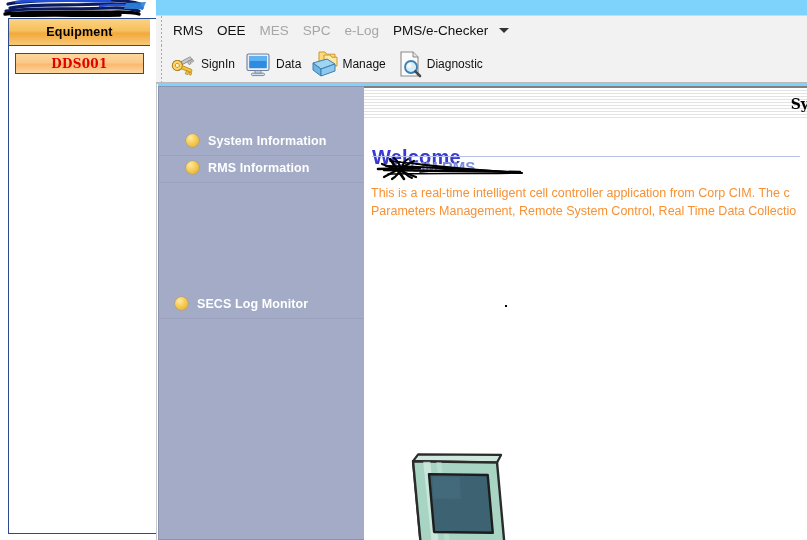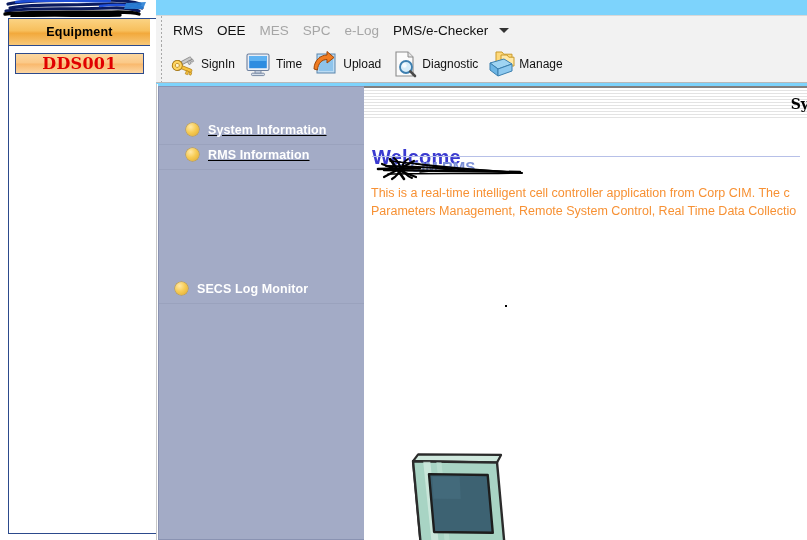--- a/index.html
+++ b/index.html
@@ -58,21 +58,21 @@
   .equip-item {
     position: absolute;
     left: 6px; top: 34px;
     width: 129px; height: 21px;
     background: linear-gradient(to bottom, #fcd8a0 0%, #fbc887 48%, #f9b86c 52%, #fcd6a2 100%);
     border: 1px solid #2c4a8c;
     display: flex; align-items: center; justify-content: center;
     cursor: pointer;
   }
   .equip-item-label {
-    font-size: 16px; font-weight: bold; color: #e00000;
+    font-size: 12px; font-weight: bold; color: #e00000;
     font-family: "DejaVu Serif", serif;
     letter-spacing: .3px;
   }
 
   
   #right-col {
     position: absolute;
     left: 156px; top: 0;
     width: 651px; height: 540px;
     background: #7dd3fc;
@@ -324,70 +324,62 @@
       </div>
 
       <div class="tool-btn">
         <svg class="tool-ico" viewBox="0 0 28 30">
           <rect x="3" y="5" width="22" height="16.5" rx="1.6" fill="#e9eef6" stroke="#6d7f9c" stroke-width="1.1"></rect>
           <rect x="5.2" y="7" width="17.6" height="12.2" fill="#2e8ce0"></rect>
           <rect x="5.2" y="7" width="17.6" height="5" fill="#5fb2f2"></rect>
           <rect x="11" y="21.5" width="6" height="3" fill="#c3cddd" stroke="#6d7f9c" stroke-width=".8"></rect>
           <rect x="7.5" y="24.2" width="13" height="2.4" rx="1.1" fill="#d7dfea" stroke="#6d7f9c" stroke-width=".9"></rect>
         </svg>
-        <span class="tool-label">Time</span>
-      </div>
+        <span class="tool-label">Data</span>
+      </div>
+
+
 
       <div class="tool-btn">
         <svg class="tool-ico" viewBox="0 0 28 30">
-          <rect x="6" y="5" width="18" height="19" fill="#bcdcf4" stroke="#5a86ad" stroke-width="1"></rect>
-          <rect x="8" y="7" width="14" height="15" fill="#8ec4ec"></rect>
-          <path d="M3 20 C3 11, 10 6, 16 6 L16 2.5 L23 8.5 L16 14 L16 10.5 C11 10.5, 7 14, 6.5 21 Z" fill="#f07c22" stroke="#9e4708" stroke-width="1" stroke-linejoin="round"></path>
+          <path d="M9 3 L15 3 L16.8 5.2 L25 5.2 L25 15 L9 15 Z" fill="#ffd97a" stroke="#c99a2a" stroke-width="1"></path>
+          <path d="M14 6 L20 6 L21.8 8.2 L27 8.2 L27 17 L14 17 Z" fill="#ffe9a8" stroke="#c99a2a" stroke-width="1"></path>
+          <path d="M3 14 L17 10 L25 15 L11 20 Z" fill="#9fd4f2" stroke="#3b7fae" stroke-width="1"></path>
+          <path d="M3 14 L11 20 L11 27 L3 21 Z" fill="#6cb5e4" stroke="#3b7fae" stroke-width="1"></path>
+          <path d="M11 20 L25 15 L25 22 L11 27 Z" fill="#8ec9ef" stroke="#3b7fae" stroke-width="1"></path>
         </svg>
-        <span class="tool-label">Upload</span>
-      </div>
-
+        <span class="tool-label">Manage</span>
+      </div>
 
       <div class="tool-btn">
         <svg class="tool-ico" viewBox="0 0 28 30">
           <path d="M6 3 L18 3 L23 8 L23 27 L6 27 Z" fill="#fbfbfb" stroke="#8b8b8b" stroke-width="1.1"></path>
           <path d="M18 3 L18 8 L23 8" fill="#e4e4e4" stroke="#8b8b8b" stroke-width="1"></path>
           <circle cx="16" cy="18" r="6" fill="#cfe9f8" fill-opacity=".85" stroke="#3d7fb0" stroke-width="1.8"></circle>
           <circle cx="14.4" cy="16.4" r="2.3" fill="#ffffff" fill-opacity=".75"></circle>
           <path d="M20.3 22.3 L25 27" stroke="#4a4a4a" stroke-width="2.6" stroke-linecap="round"></path>
         </svg>
         <span class="tool-label">Diagnostic</span>
       </div>
-
-      <div class="tool-btn">
-        <svg class="tool-ico" viewBox="0 0 28 30">
-          <path d="M9 3 L15 3 L16.8 5.2 L25 5.2 L25 15 L9 15 Z" fill="#ffd97a" stroke="#c99a2a" stroke-width="1"></path>
-          <path d="M14 6 L20 6 L21.8 8.2 L27 8.2 L27 17 L14 17 Z" fill="#ffe9a8" stroke="#c99a2a" stroke-width="1"></path>
-          <path d="M3 14 L17 10 L25 15 L11 20 Z" fill="#9fd4f2" stroke="#3b7fae" stroke-width="1"></path>
-          <path d="M3 14 L11 20 L11 27 L3 21 Z" fill="#6cb5e4" stroke="#3b7fae" stroke-width="1"></path>
-          <path d="M11 20 L25 15 L25 22 L11 27 Z" fill="#8ec9ef" stroke="#3b7fae" stroke-width="1"></path>
-        </svg>
-        <span class="tool-label">Manage</span>
-      </div>
     </div>
 
     <div id="frame-border-left"></div>
 
     <div id="content-frame">
 
       <div id="sidebar">
-        <div class="nav-item" style="top:28px;text-decoration:underline;">
+        <div class="nav-item" style="top:39px;">
           <span class="nav-bullet"></span>
           <span class="nav-label">System Information</span>
         </div>
-        <div class="nav-item" style="top:53px;text-decoration:underline;">
+        <div class="nav-item" style="top:66px;">
           <span class="nav-bullet"></span>
           <span class="nav-label">RMS Information</span>
         </div>
-        <div class="nav-item" style="top:187px;padding-left:16px;">
+        <div class="nav-item" style="top:202px;padding-left:16px;">
           <span class="nav-bullet"></span>
           <span class="nav-label">SECS Log Monitor</span>
         </div>
       </div>
 
       <div id="main-pane">
 
         <div id="page-header-band">
           <span id="page-header-title">Sy</span>
         </div>

